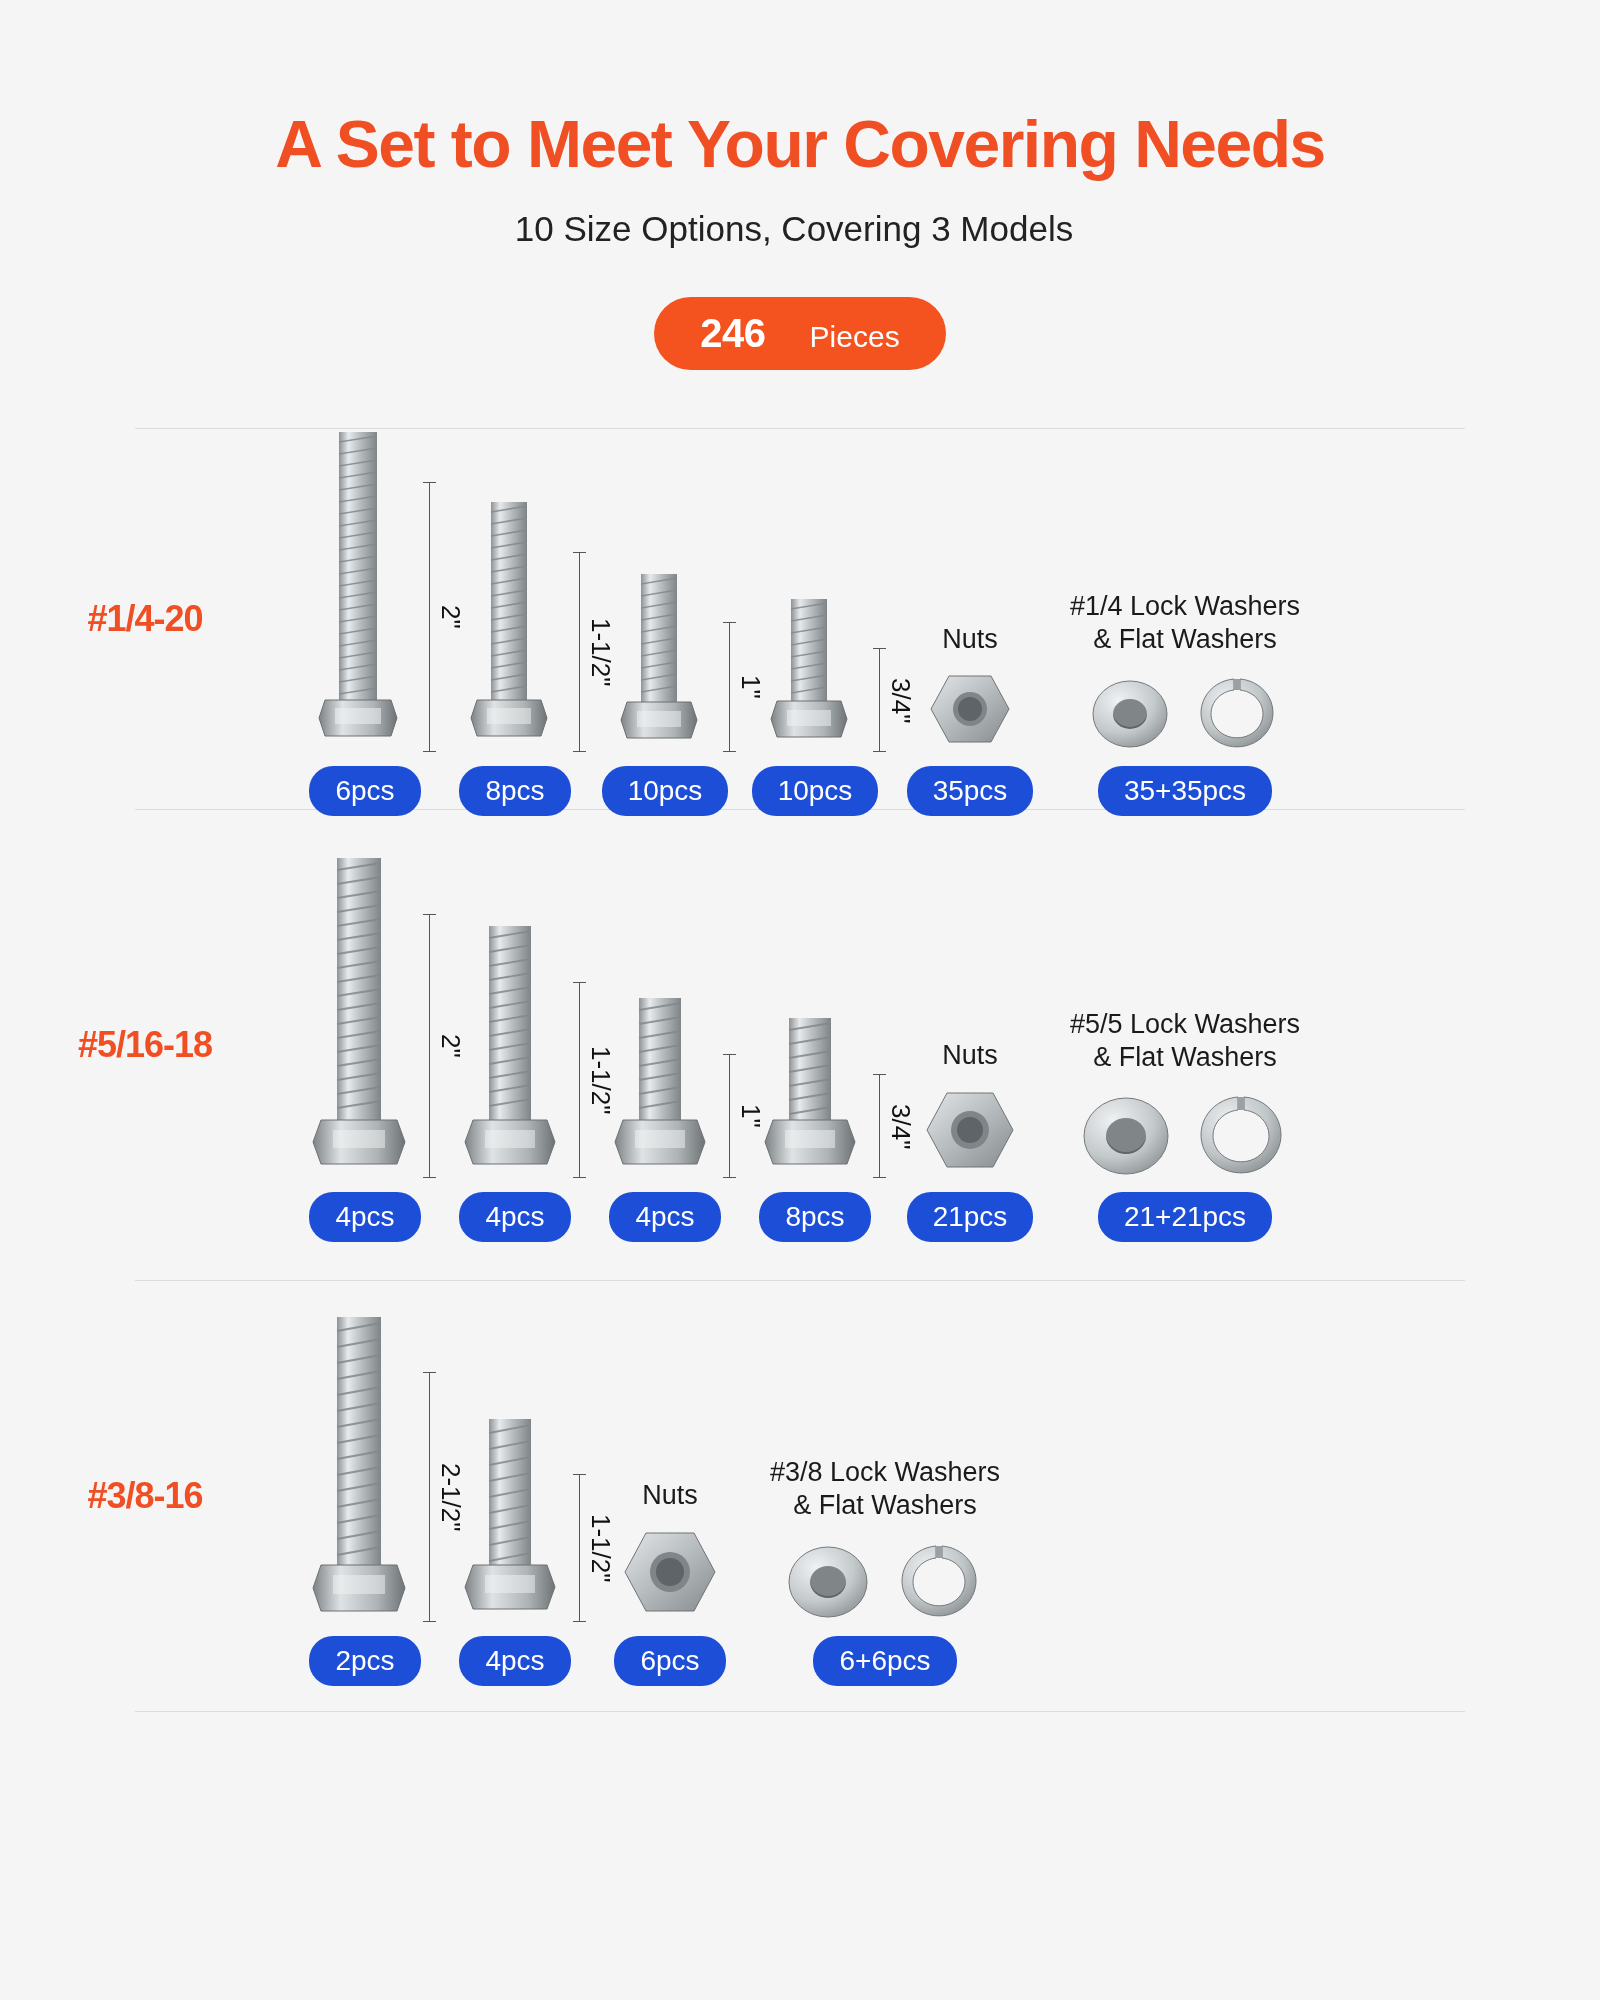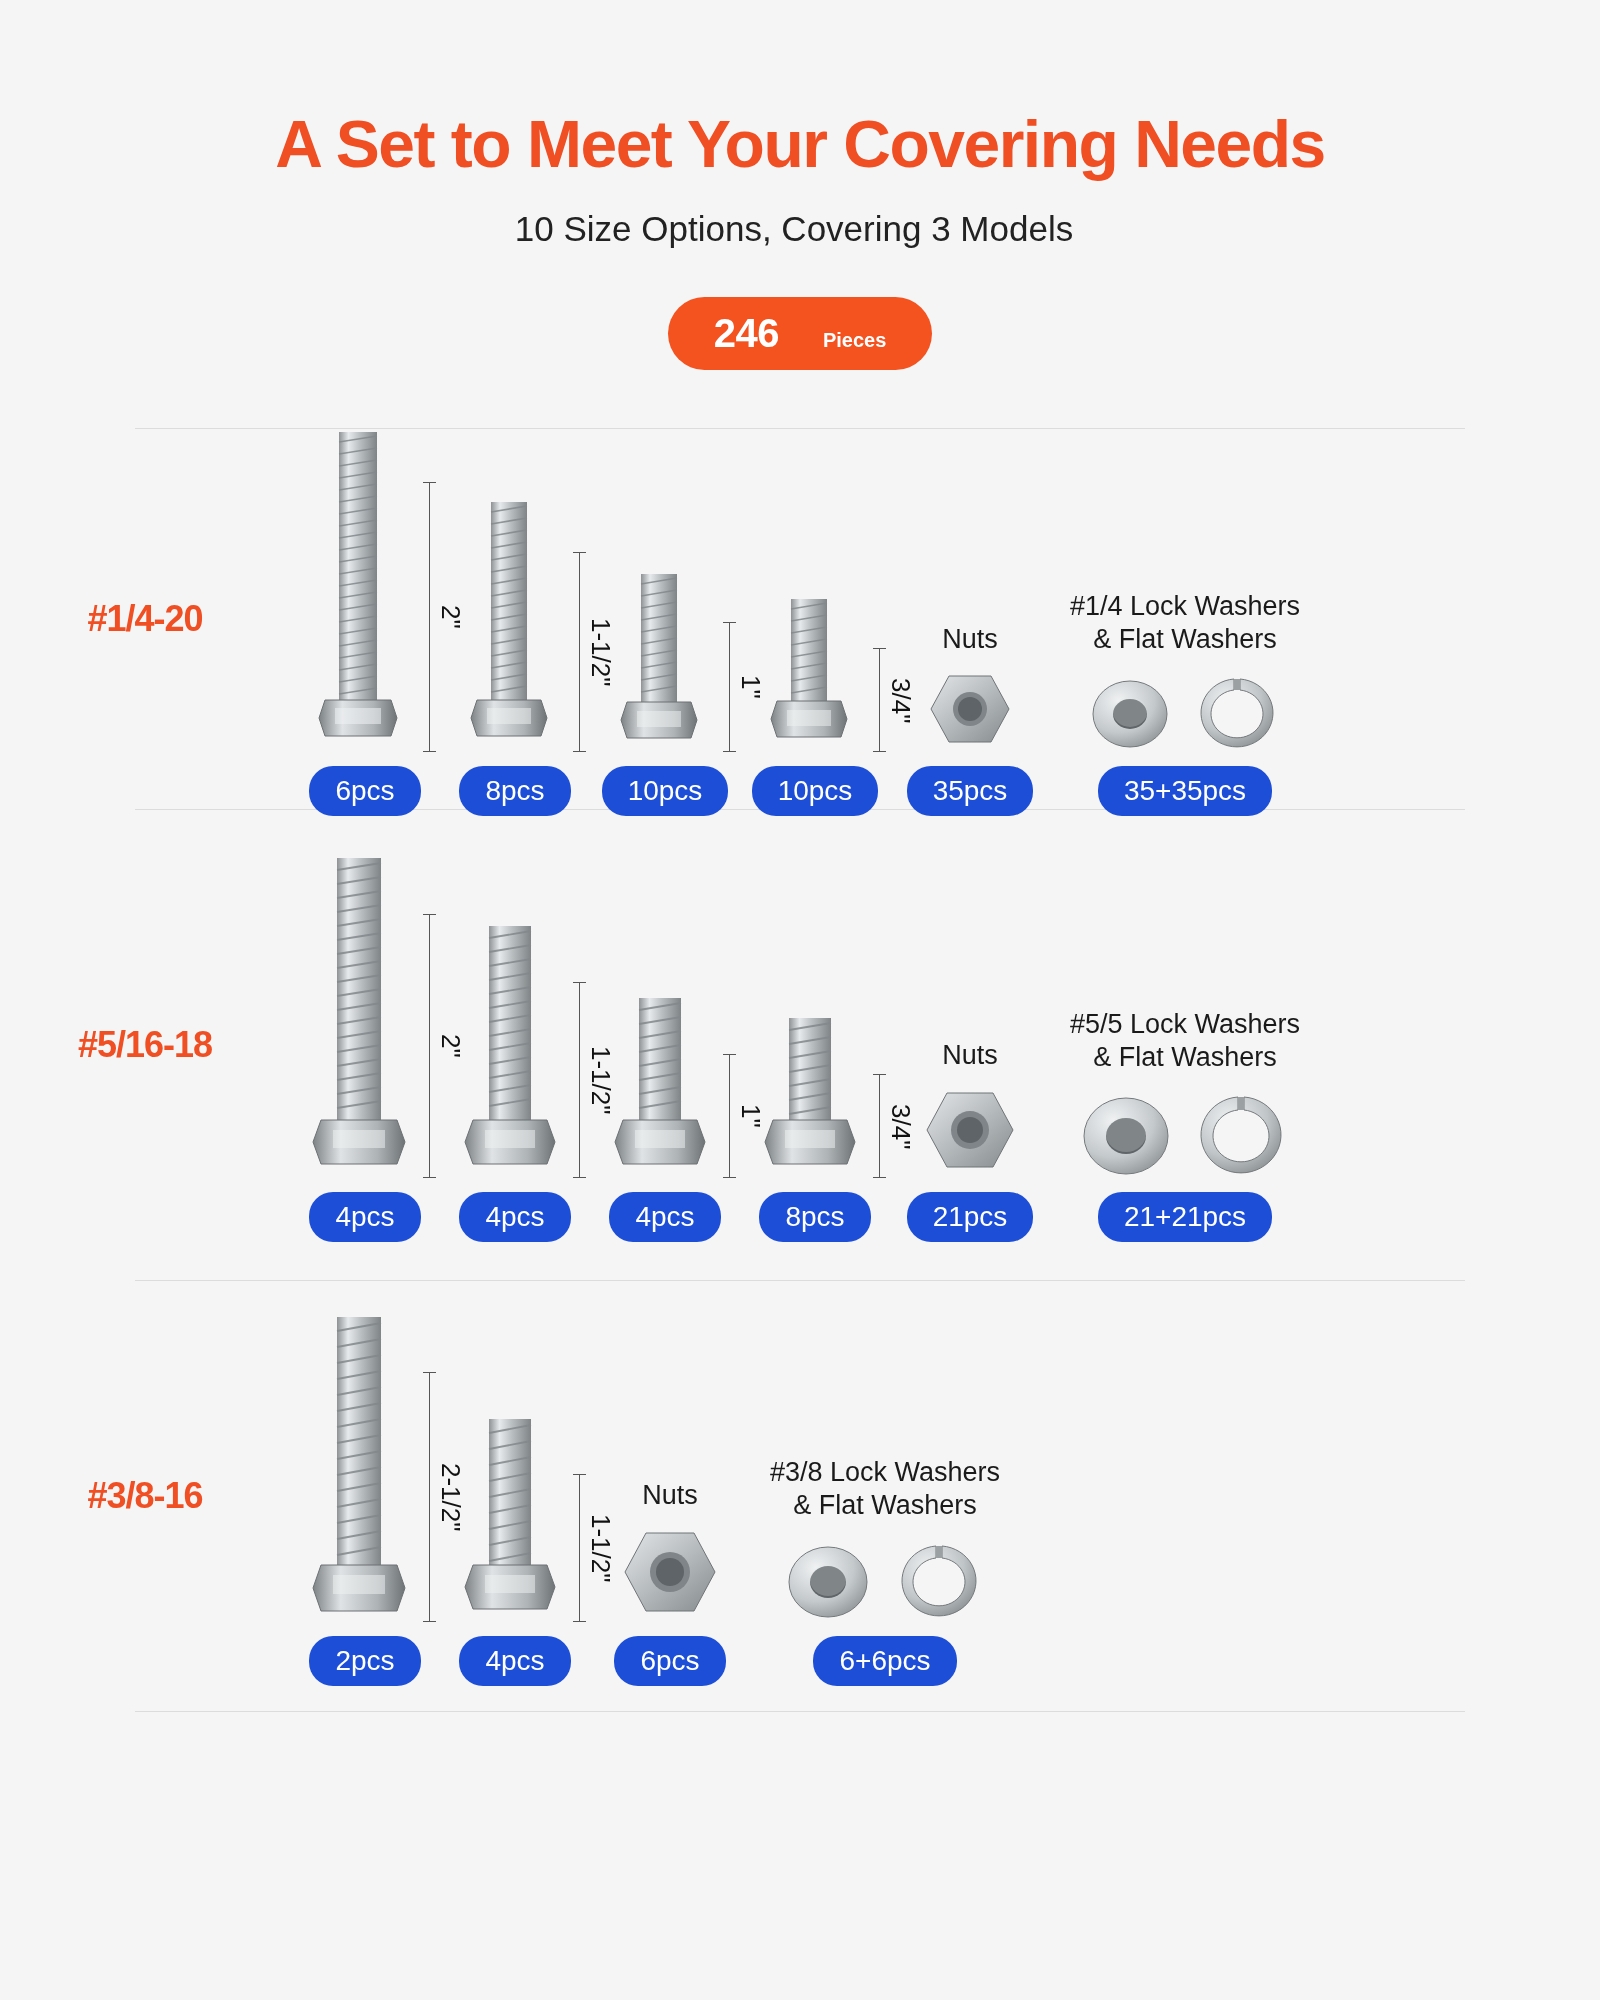--- a/index.html
+++ b/index.html
@@ -38,21 +38,21 @@
     background: #f4521f;
     color: #fff;
     border-radius: 40px;
     padding: 14px 46px;
     display: inline-flex;
     align-items: baseline;
     gap: 16px;
     justify-content: space-between;
   }
   .pieces-number { font-size: 40px; font-weight: bold; letter-spacing: -0.5px; }
-  .pieces-word { font-size: 20px; font-weight: 700; margin-left: 28px; }
+  .pieces-word { font-size: 30px; font-weight: 400; margin-left: 28px; }
 
   
   .divider {
     height: 1px;
     background: #dcdcdc;
     margin: 0 135px;
   }
   .section {
     position: relative;
     display: flex;

